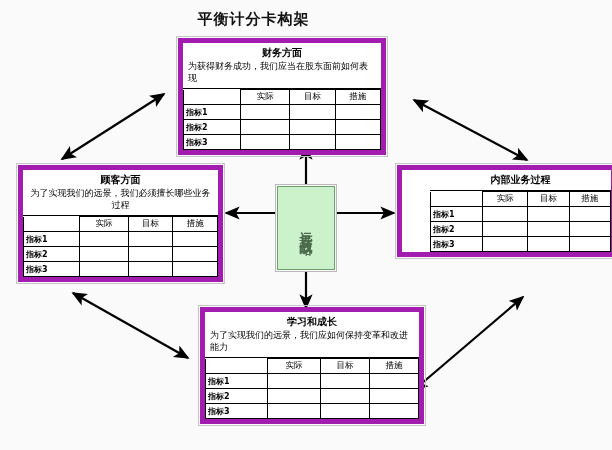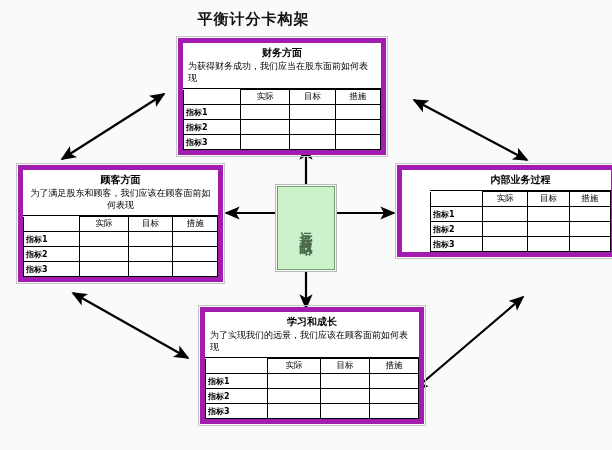--- a/index.html
+++ b/index.html
@@ -201,21 +201,21 @@
         <td></td>
         <td></td>
       </tr>
     </tbody>
       </table>
   </div>
 
   <div class="panel" id="panel-customer">
     <div class="panel-head">
       <div class="panel-title">顾客方面</div>
-      <div class="panel-desc centered">为了满足股东和顾客，我们应该在顾客面前如何表现</div>
+      <div class="panel-desc centered">为了实现我们的远景，我们必须擅长哪些业务过程</div>
     </div>
     <table class="scorecard">
       <colgroup>
           <col class="c0">
           <col class="c1">
           <col class="c2">
           <col class="c3">
         </colgroup>
       <tbody>
           <tr>
@@ -282,21 +282,21 @@
         <td></td>
         <td></td>
       </tr>
     </tbody>
       </table>
   </div>
 
   <div class="panel" id="panel-learning">
     <div class="panel-head">
       <div class="panel-title">学习和成长</div>
-      <div class="panel-desc">为了实现我们的远景，我们应该在顾客面前如何表现</div>
+      <div class="panel-desc">为了实现我们的远景，我们应如何保持变革和改进能力</div>
     </div>
     <table class="scorecard">
       <colgroup>
           <col class="c0">
           <col class="c1">
           <col class="c2">
           <col class="c3">
         </colgroup>
       <tbody>
           <tr>

